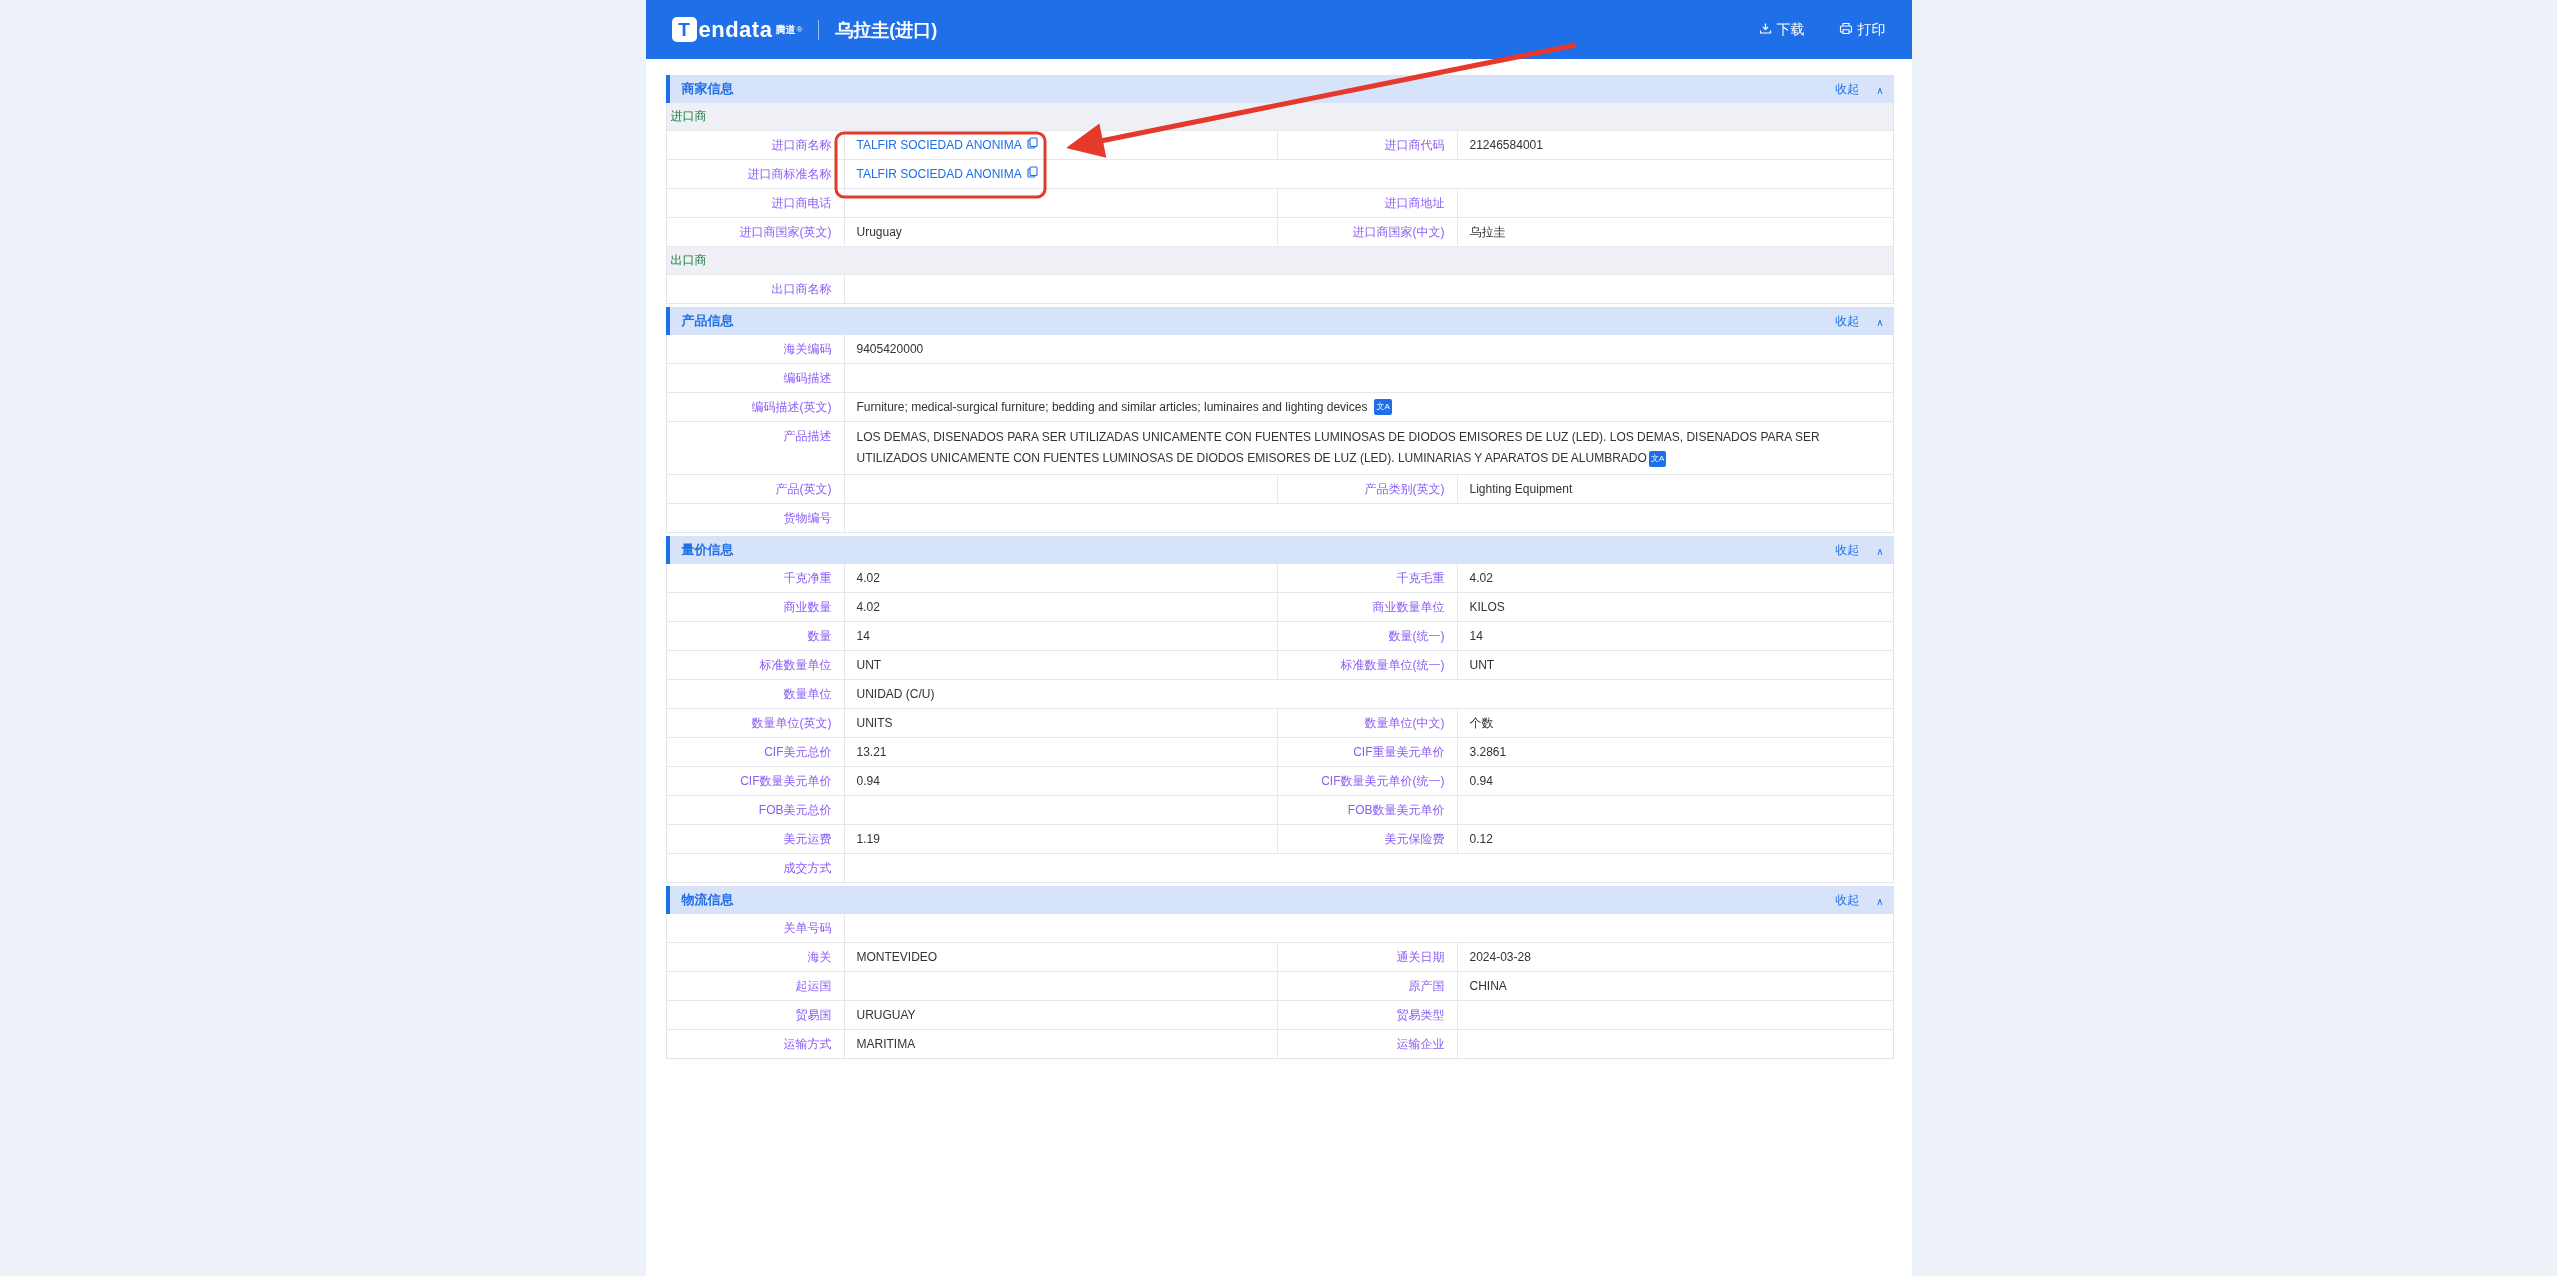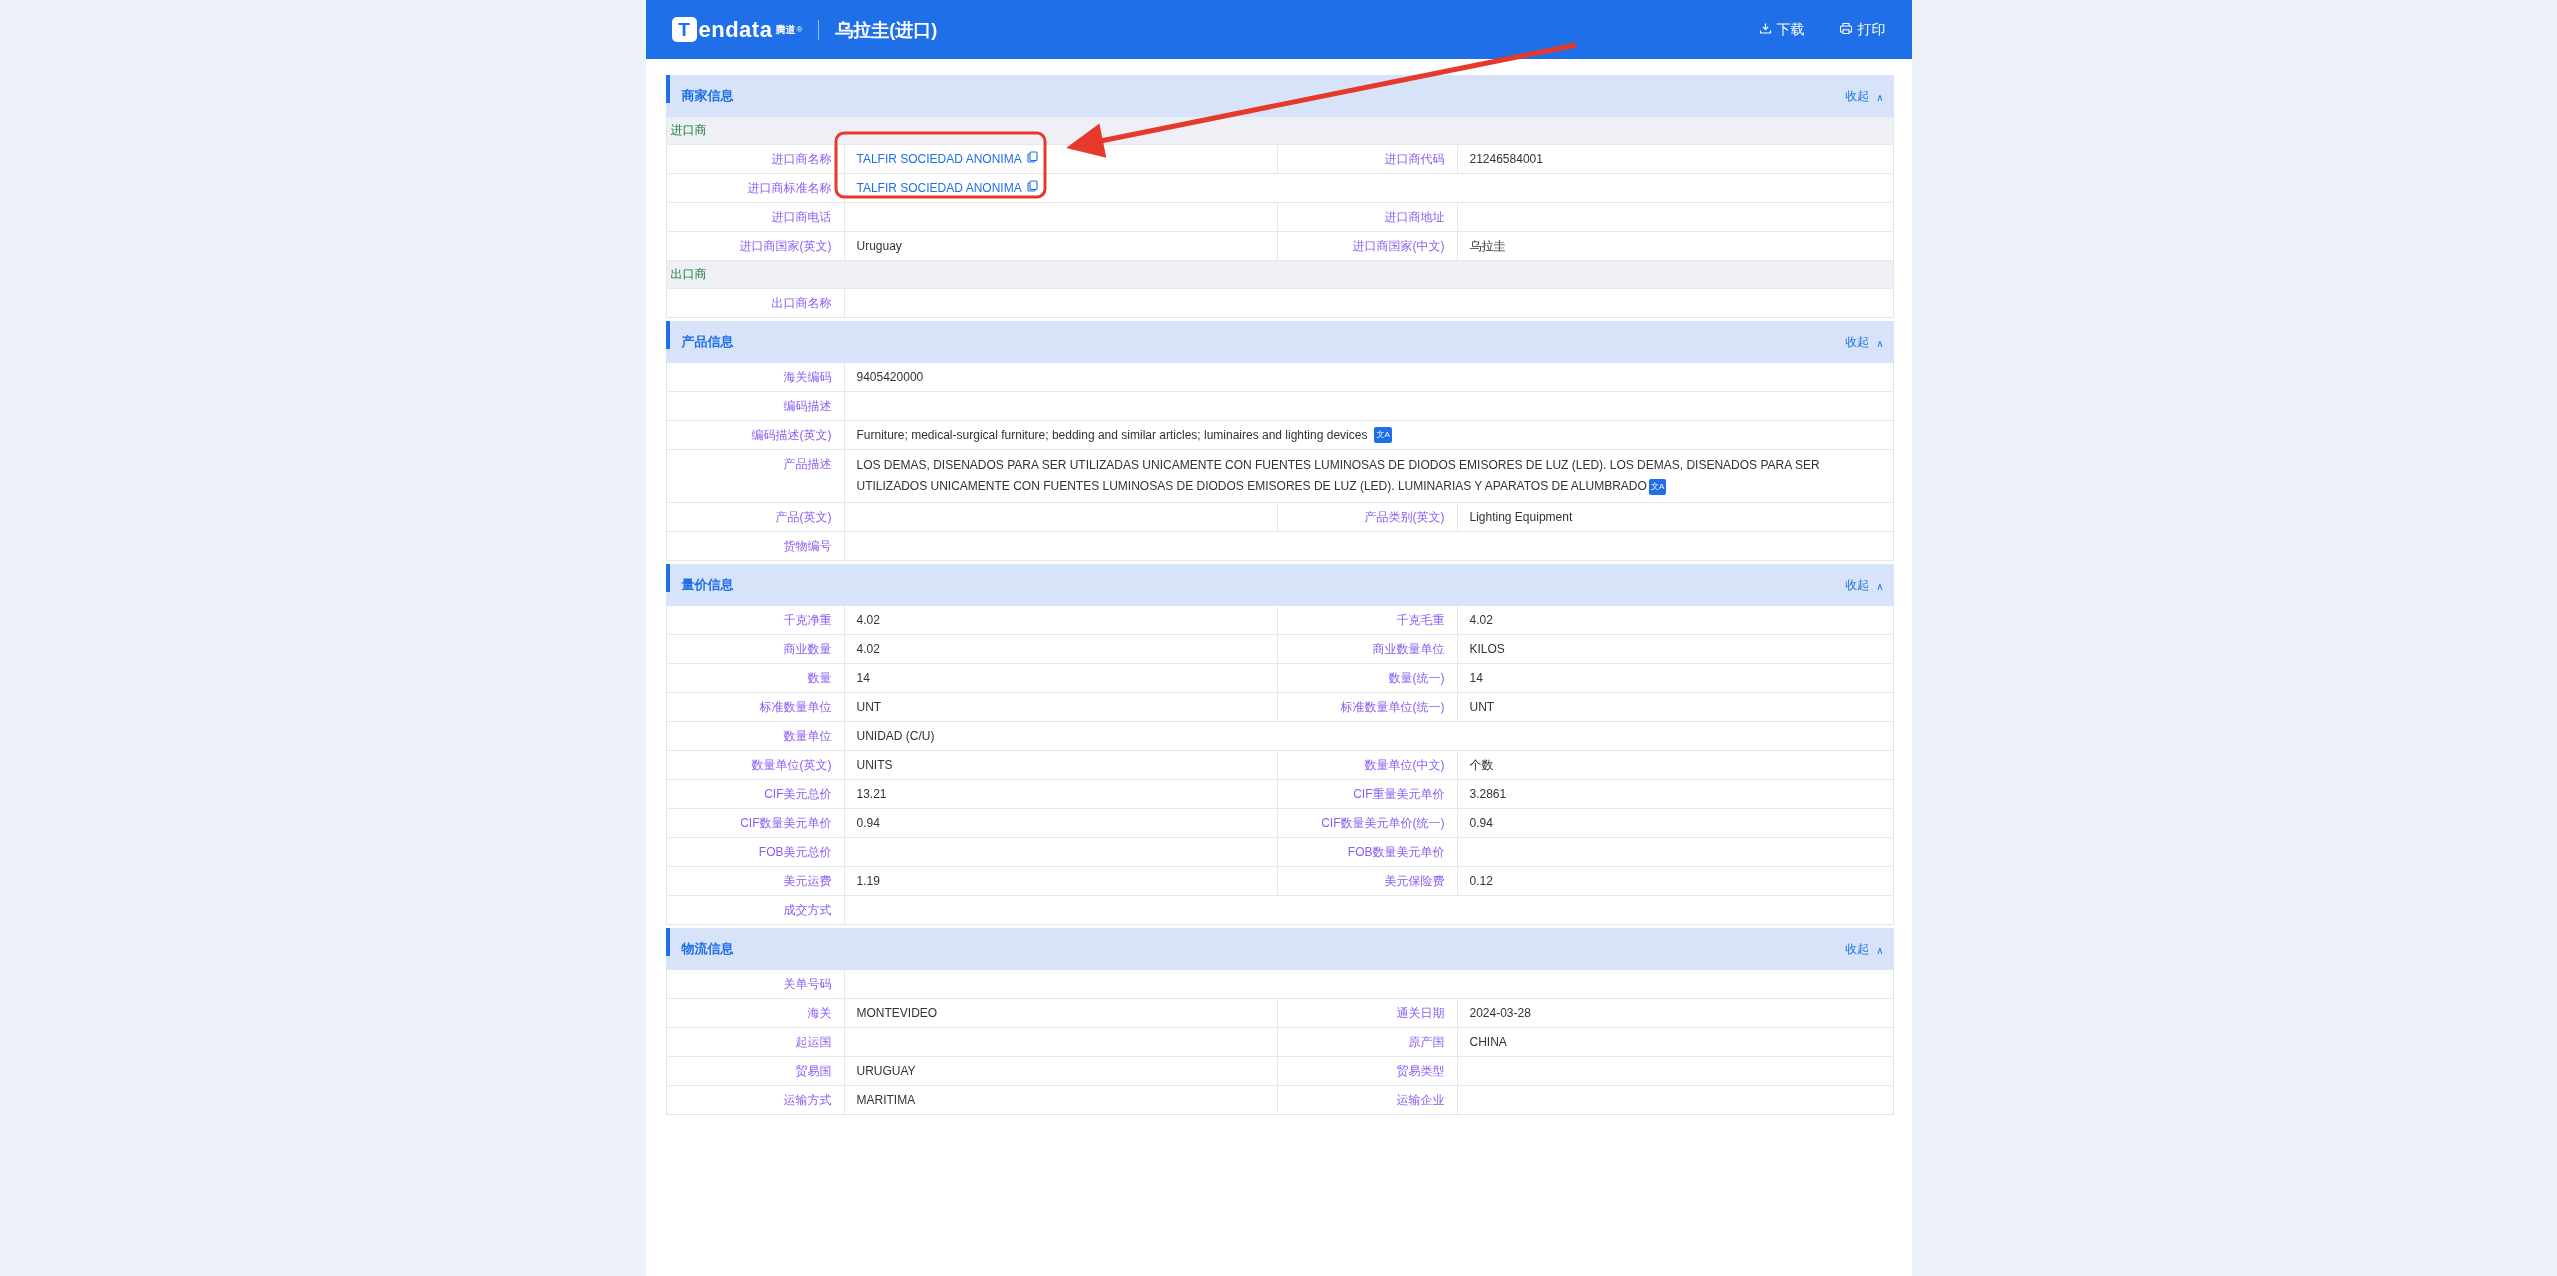--- a/index.html
+++ b/index.html
@@ -14,24 +14,24 @@
   .brand-cn { font-size:10px; margin-left:3px; font-weight:bold; }
   .brand-reg { font-size:8px; vertical-align:top; margin-left:1px; }
   .topbar-divider { width:1px; height:20px; background:rgba(255,255,255,0.55); margin:0 16px; }
   .page-title { font-size:18px; font-weight:bold; }
   .topbar-actions { margin-left:auto; display:flex; align-items:center; gap:34px; }
   .topbar-btn { display:flex; align-items:center; gap:5px; font-size:14px; color:#fff; cursor:pointer; background:none; border:none; font-family:inherit; }
 
   
   .content { padding:16px 18px 0 20px; }
   .section { margin-bottom:3px; }
-  .section-header { position:relative; display:flex; align-items:center; height:42px; background:#d7e3f8; padding-left:10px; }
+  .section-header { position:relative; display:flex; align-items:center; height:28px; background:#d7e3f8; padding-left:10px; }
   .section-accent { position:absolute; left:0; top:0; width:4px; height:28px; background:#1e6fe8; }
   .section-title { font-size:13px; font-weight:bold; color:#1e6fe8; margin-left:6px; }
-  .collapse-btn { margin-left:auto; margin-right:10px; font-size:12px; color:#1e6fe8; background:none; border:none; cursor:pointer; display:flex; align-items:center; gap:7px; font-family:inherit; }
+  .collapse-btn { margin-left:auto; margin-right:10px; font-size:12px; color:#1e6fe8; background:none; border:none; cursor:pointer; display:flex; align-items:center; gap:17px; font-family:inherit; }
   .chevron-up { font-size:10px; transform:translateY(1px); }
 
   .info-table { border:1px solid #e2e4ea; border-top:none; }
   .row { display:flex; min-height:28px; border-bottom:1px solid #e6e8ed; background:#fff; }
   .row:last-child { border-bottom:none; }
   .row-subheader { background:#eef0f6; padding-left:4px; font-size:12px; color:#15803d; align-items:center; display:flex; }
   .cell-label { width:177px; min-width:177px; text-align:right; padding:0 12px; font-size:12px; color:#8b5cf6; line-height:28px; }
   .cell-label.right-col { width:180px; min-width:180px; border-left:1px solid #e6e8ed; }
   .cell-value { padding:0 12px; font-size:12px; color:#333; line-height:28px; border-left:1px solid #e6e8ed; display:flex; align-items:center; gap:5px; }
   .cell-value.left-col { width:433px; min-width:433px; }

